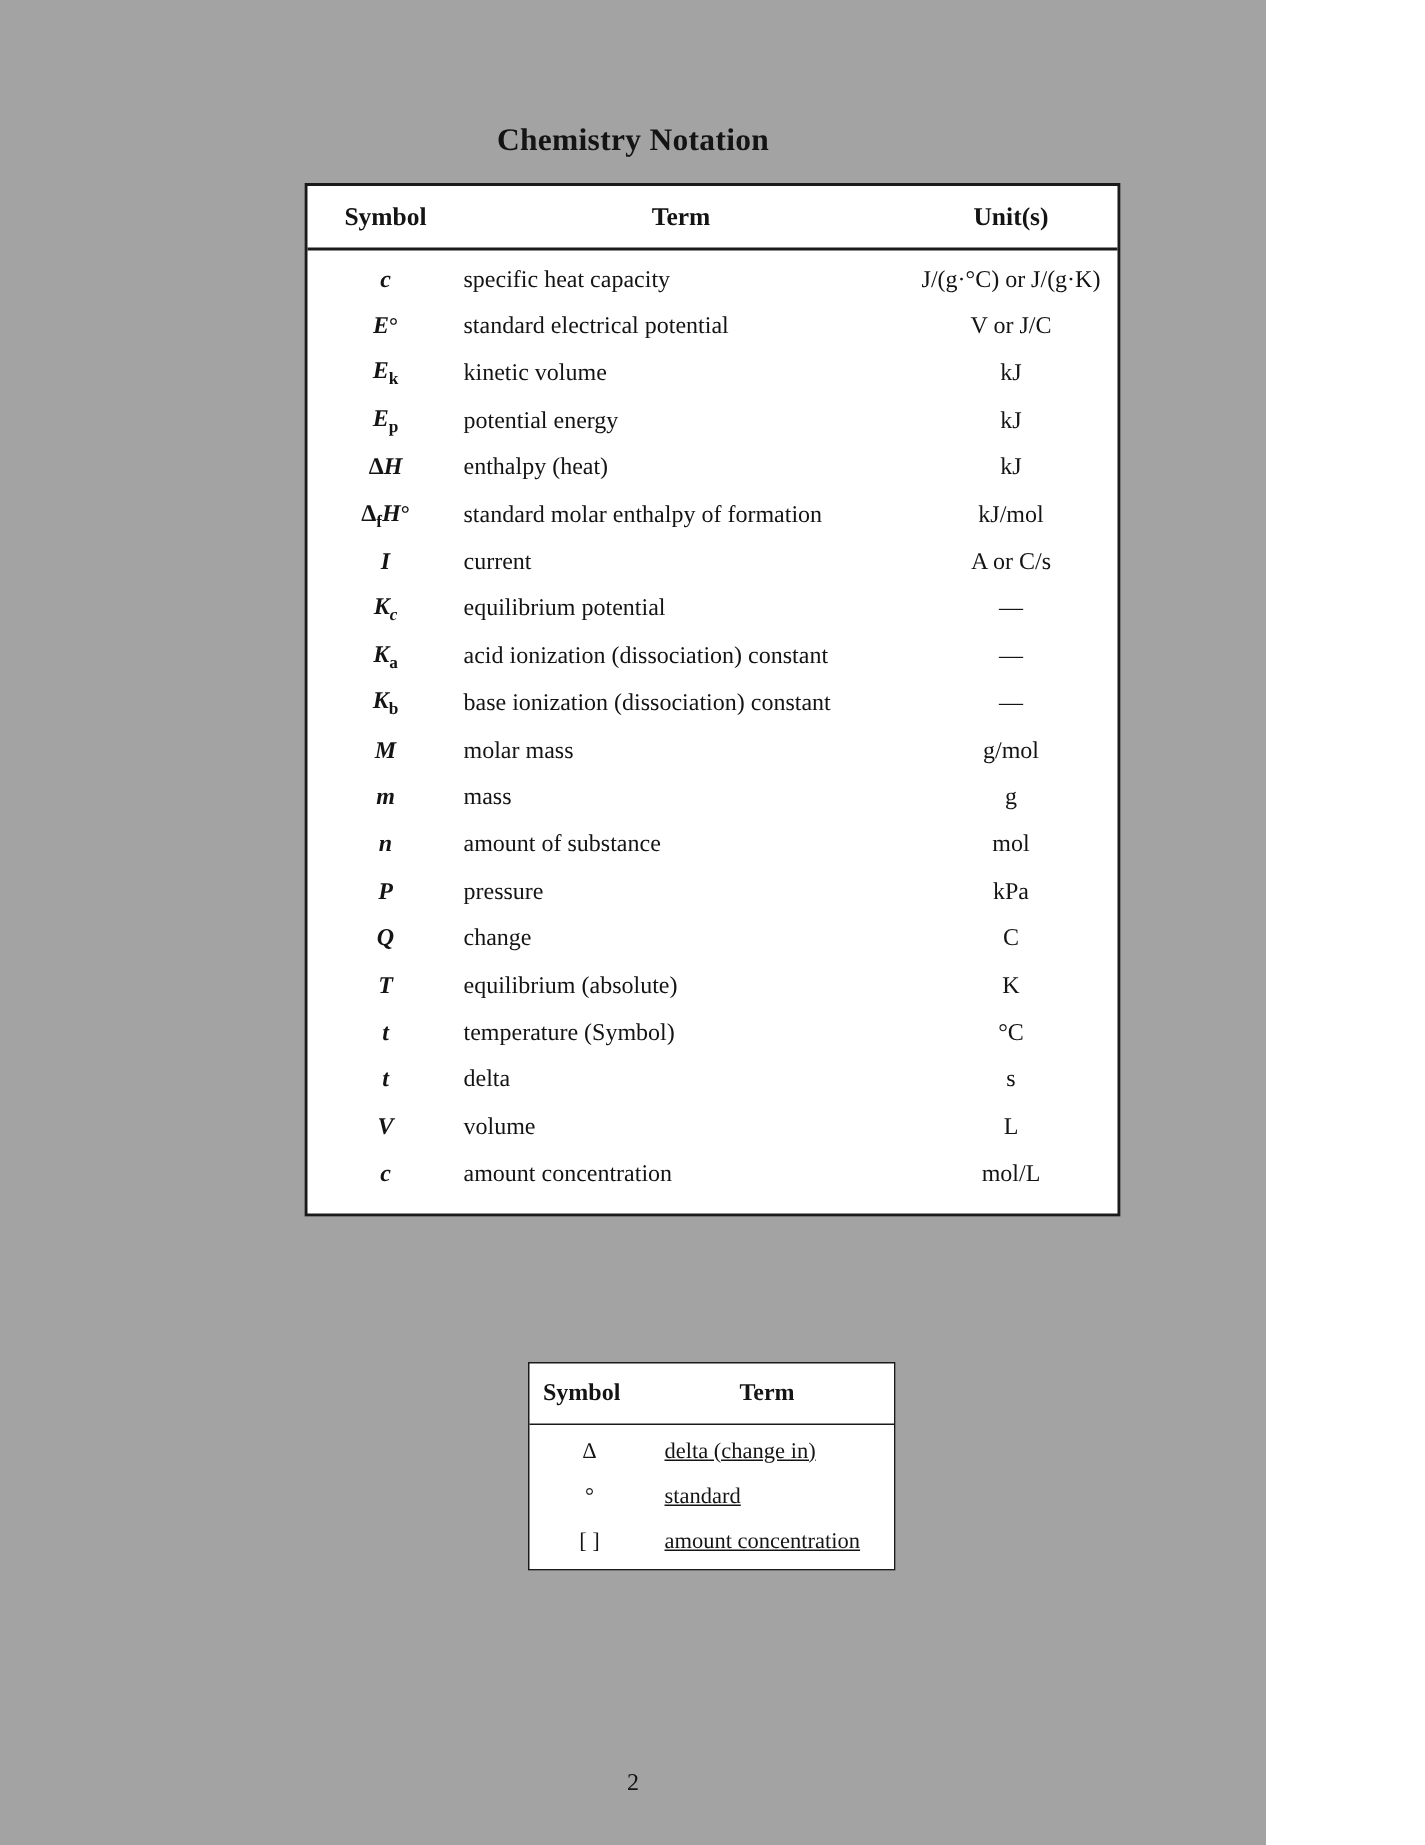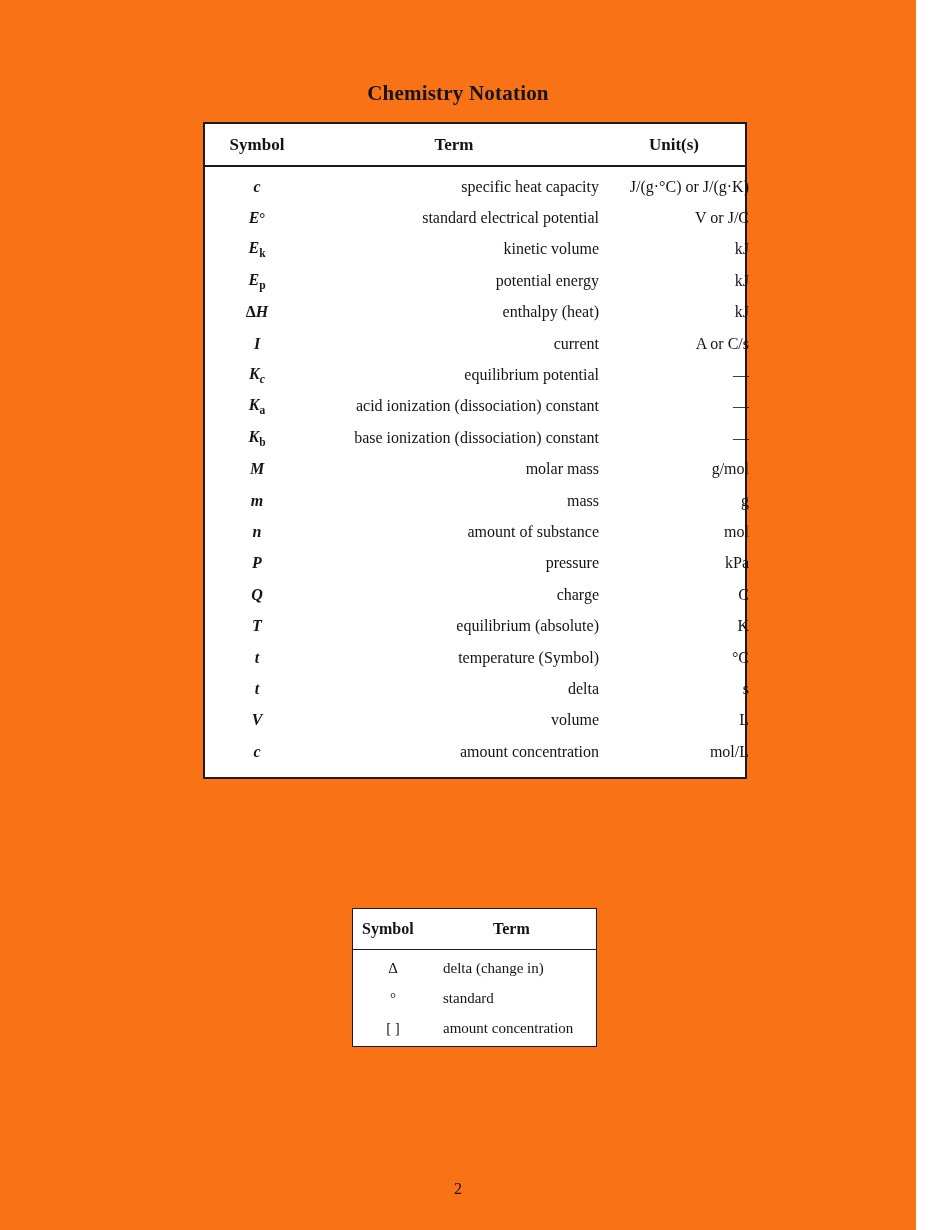--- a/index.html
+++ b/index.html
@@ -2,21 +2,21 @@
 <html><head>
 <meta charset="utf-8">
 <style>
   html,body{margin:0;padding:0;background:#ffffff;}
   body{
     width:950px;height:1230px;
     font-family:"Liberation Serif", serif;
     color:#141414;
     position:relative;
   }
-  .page{position:relative;width:916px;height:1230px;background:#f97316;}
+  .page{position:relative;width:844px;height:1230px;background:#a3a3a3;}
 
   .doc-title{
     position:absolute;top:81px;left:0;width:100%;
     text-align:center;font-size:21px;font-weight:bold;letter-spacing:0.2px;
   }
 
   
   .main-table{
     position:absolute;left:203px;top:122px;width:544px;
     border:2px solid #1a1a1a;
@@ -35,22 +35,22 @@
     display:grid;grid-template-columns:104px 290px 150px;
     height:31.4px;align-items:center;
     font-size:16px;
   }
   .cell.sym{text-align:center;}
   .sym .main{font-weight:bold;font-style:italic;}
   .sym .delta{font-weight:bold;font-style:normal;}
   .sym sub{font-weight:bold;font-size:11.5px;font-style:normal;}
   .sym sub.it{font-style:italic;}
   .sym .sup{font-weight:bold;font-size:15px;}
-  .cell.term{text-align:right;}
-  .cell.unit{text-align:right;}
+  .cell.term{text-align:left;}
+  .cell.unit{text-align:center;}
 
   
   .small-table{
     position:absolute;left:352px;top:908px;width:245px;
     border:1.5px solid #1a1a1a;
     box-sizing:border-box;
     background:#fff;
   }
   .st-header{
     display:grid;grid-template-columns:88px 1fr;
@@ -60,21 +60,21 @@
   }
   .st-header .hc-sym{padding-left:9px;}
   .st-header .hc-term{padding-left:52px;}
   .st-rows{padding:3px 0 3px 0;}
   .srow{
     display:grid;grid-template-columns:80px 1fr;
     height:30px;align-items:center;
     font-size:15px;
   }
   .srow .s-sym{text-align:center;}
-  .srow .s-term{padding-left:10px;}
+  .srow .s-term{padding-left:10px;text-decoration:underline;}
 
   .page-number{
     position:absolute;top:1180px;left:0;width:100%;
     text-align:center;font-size:16px;
   }
 </style>
 </head>
 <body>
 
 <div class="page">
@@ -107,20 +107,25 @@
           <div class="cell sym"><span class="main">E</span><sub>p</sub></div>
           <div class="cell term">potential energy</div>
           <div class="cell unit">kJ</div>
         </div>
         <div class="row">
           <div class="cell sym"><span class="delta">Δ</span><span class="main">H</span></div>
           <div class="cell term">enthalpy (heat)</div>
           <div class="cell unit">kJ</div>
         </div>
         <div class="row">
+          <div class="cell sym"><span class="delta">Δ</span><sub>f</sub><span class="main">H</span><span class="sup">°</span></div>
+          <div class="cell term">standard molar enthalpy of formation</div>
+          <div class="cell unit">kJ/mol</div>
+        </div>
+        <div class="row">
           <div class="cell sym"><span class="main">I</span></div>
           <div class="cell term">current</div>
           <div class="cell unit">A  or  C/s</div>
         </div>
         <div class="row">
           <div class="cell sym"><span class="main">K</span><sub class="it">c</sub></div>
           <div class="cell term">equilibrium potential</div>
           <div class="cell unit">—</div>
         </div>
         <div class="row">
@@ -148,21 +153,21 @@
           <div class="cell term">amount of substance</div>
           <div class="cell unit">mol</div>
         </div>
         <div class="row">
           <div class="cell sym"><span class="main">P</span></div>
           <div class="cell term">pressure</div>
           <div class="cell unit">kPa</div>
         </div>
         <div class="row">
           <div class="cell sym"><span class="main">Q</span></div>
-          <div class="cell term">charge</div>
+          <div class="cell term">change</div>
           <div class="cell unit">C</div>
         </div>
         <div class="row">
           <div class="cell sym"><span class="main">T</span></div>
           <div class="cell term">equilibrium (absolute)</div>
           <div class="cell unit">K</div>
         </div>
         <div class="row">
           <div class="cell sym"><span class="main">t</span></div>
           <div class="cell term">temperature (Symbol)</div>

